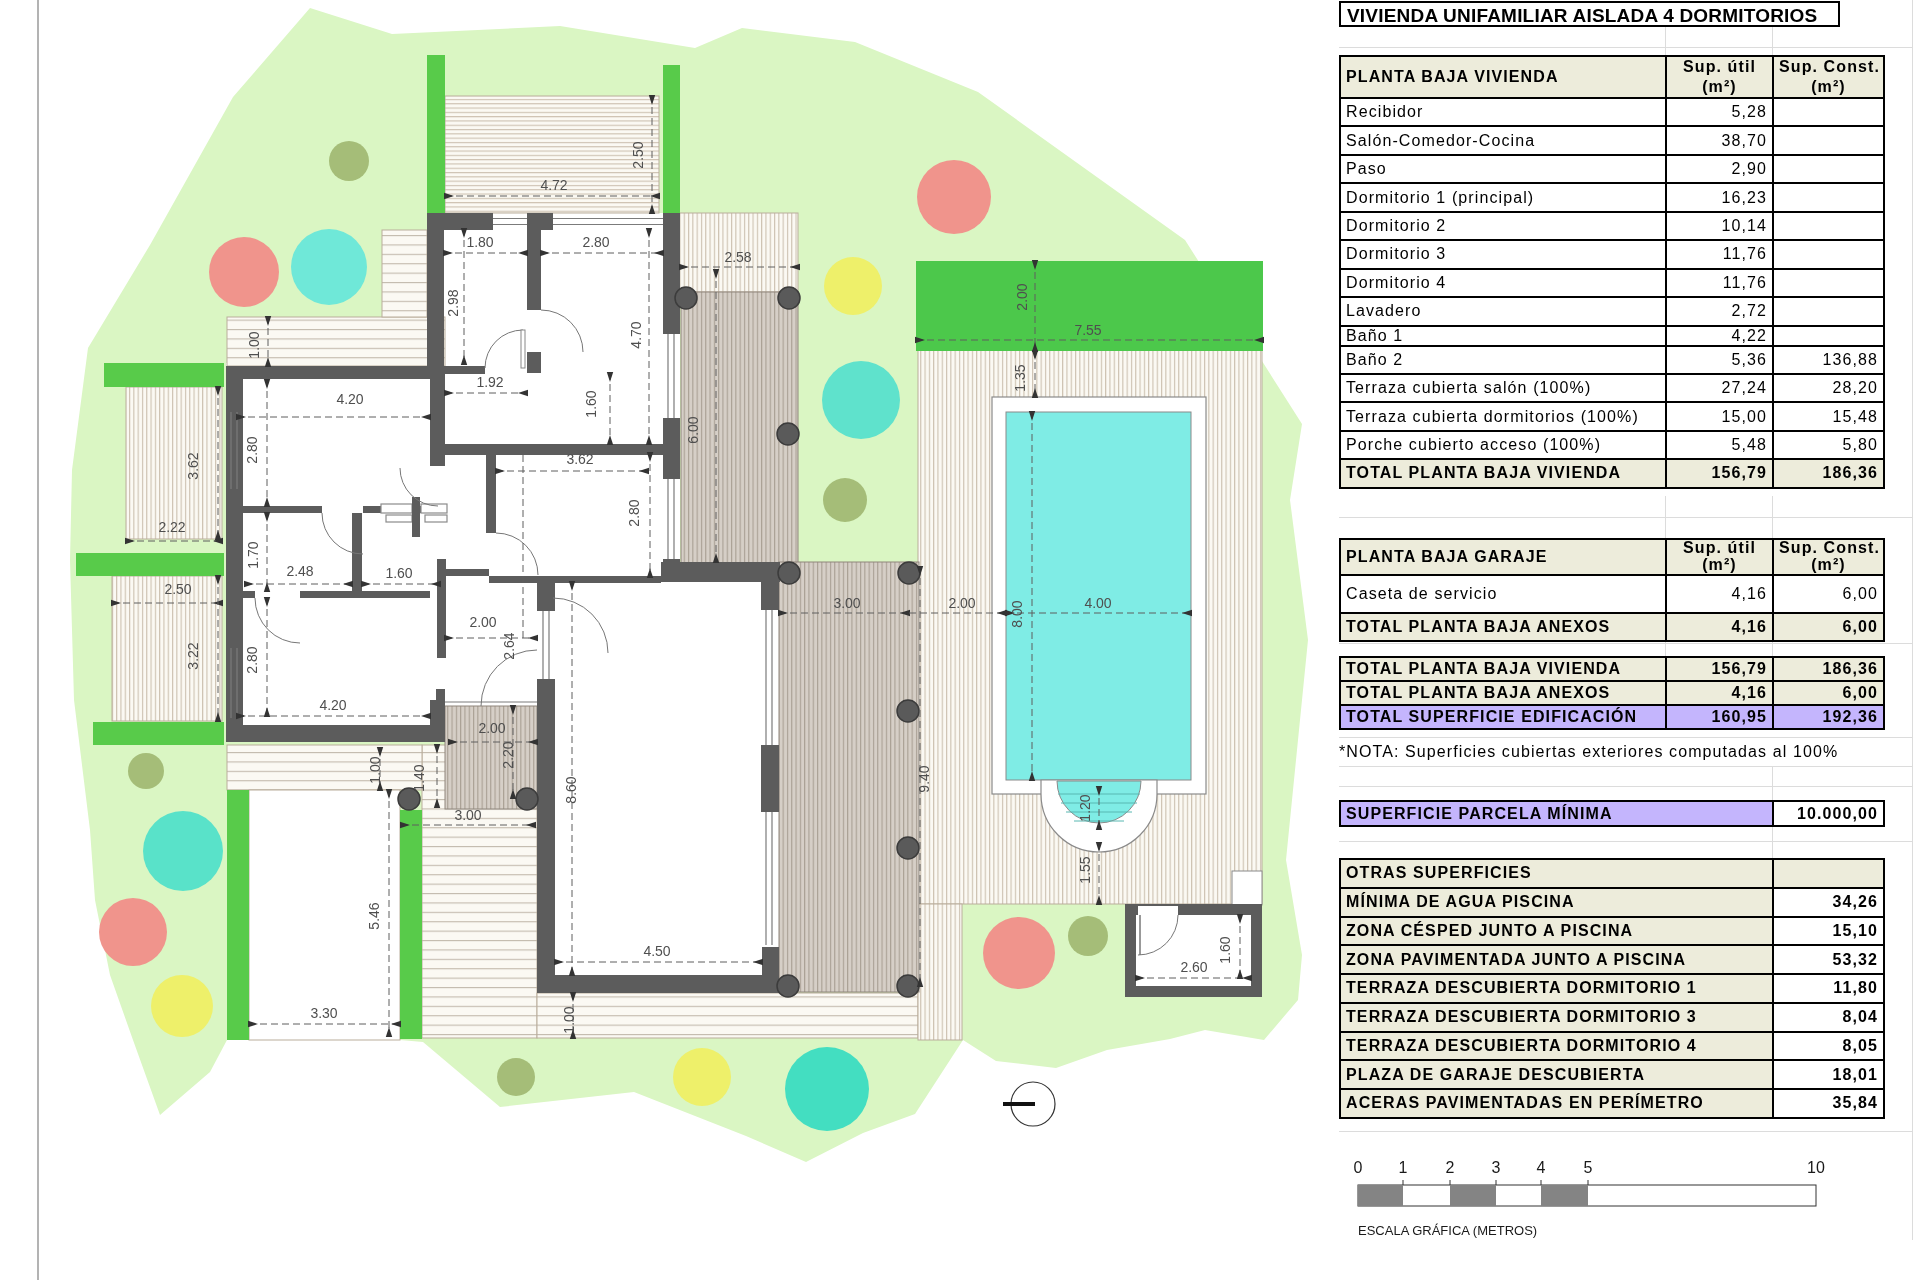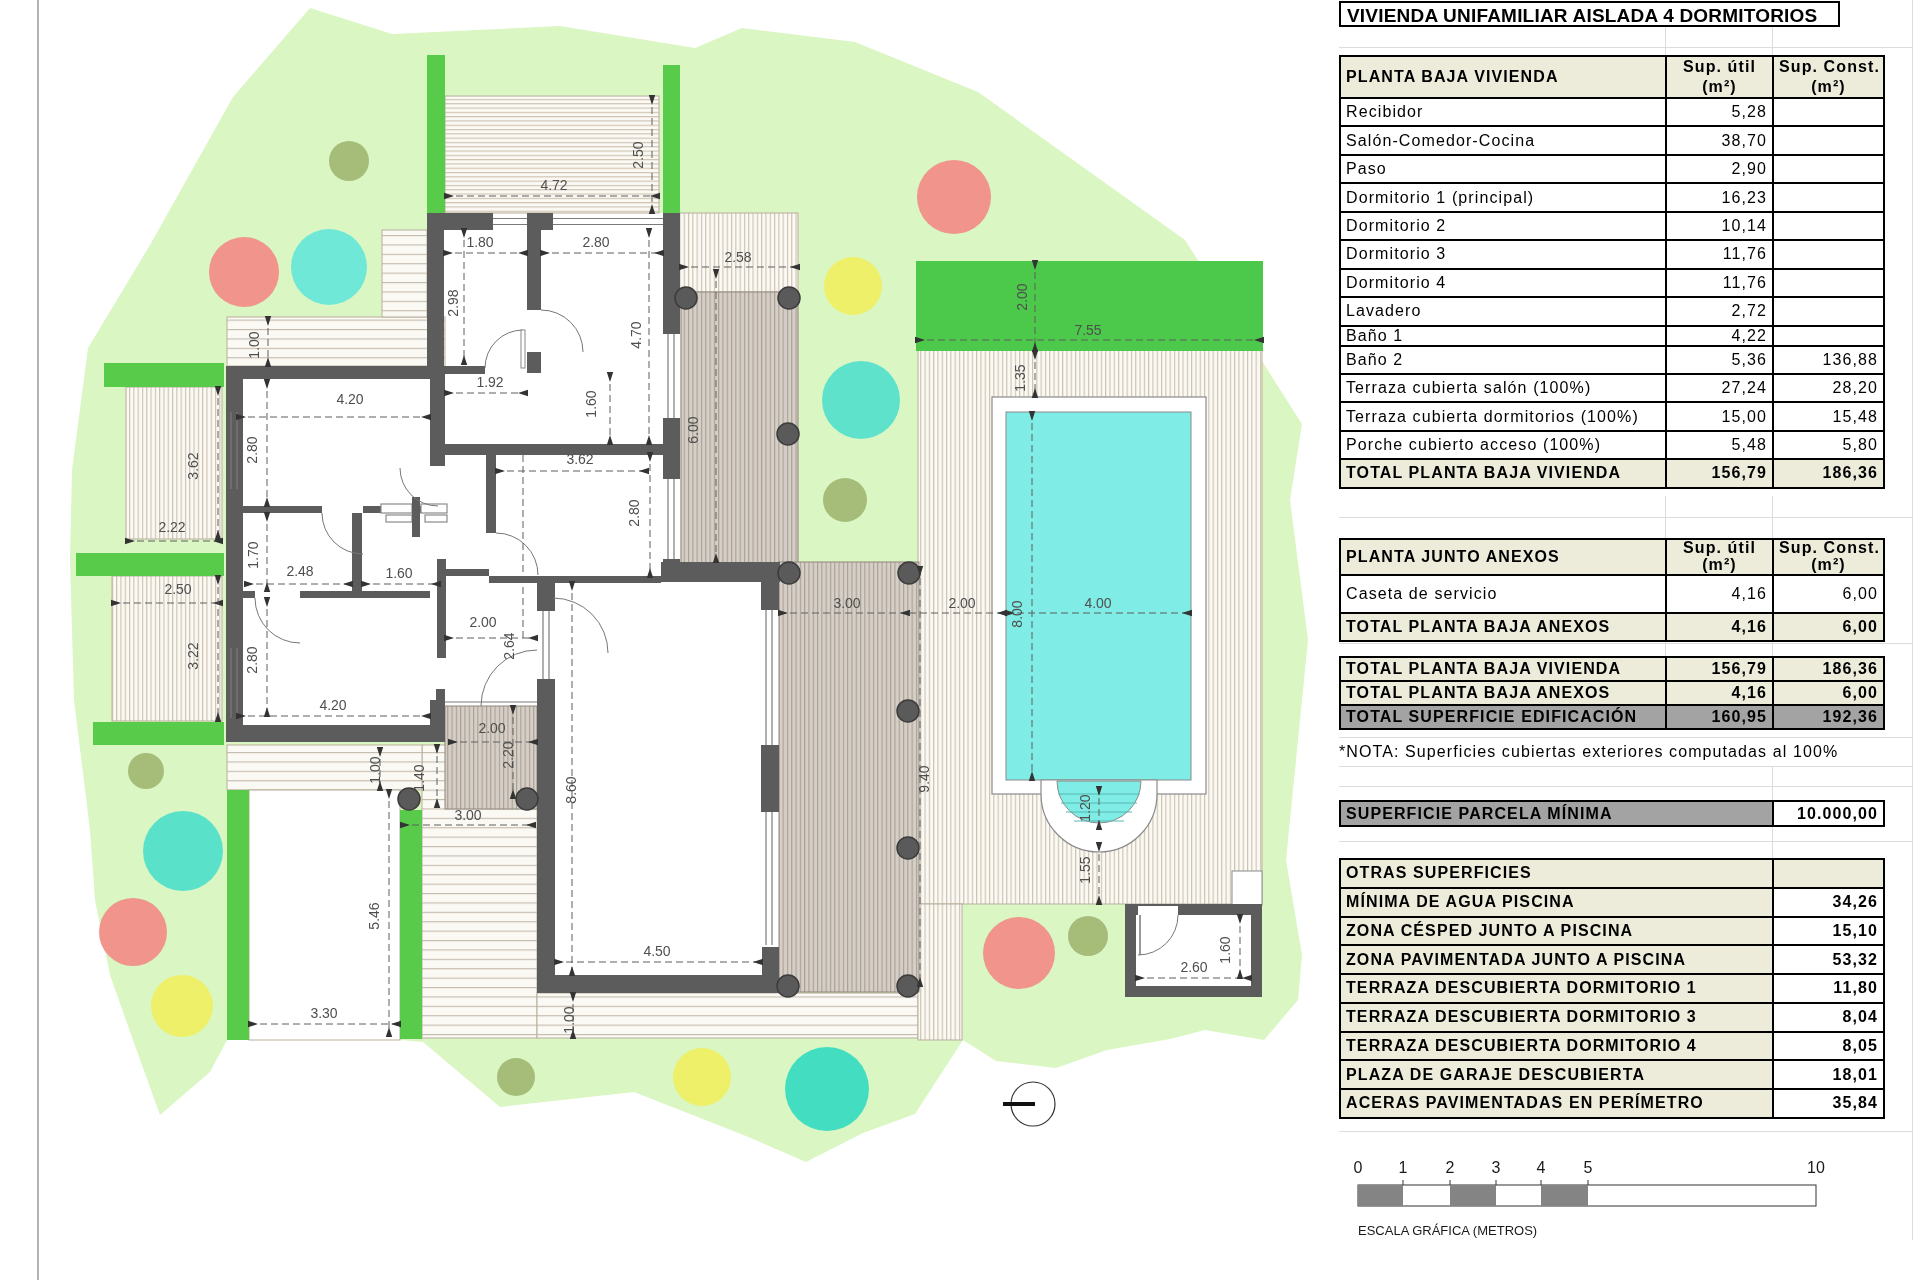--- a/index.html
+++ b/index.html
@@ -4,21 +4,21 @@
 <style>
 html,body{margin:0;padding:0;background:#ffffff;width:1920px;height:1280px;overflow:hidden;}
 *{box-sizing:border-box;}
 body{font-family:"Liberation Sans", sans-serif;}
 #plan{position:absolute;left:0;top:0;}
 #panel{position:absolute;left:1339px;top:0;width:581px;font-family:"Liberation Sans", sans-serif;color:#000;}
 .tbl{position:absolute;border:2px solid #000;border-collapse:collapse;table-layout:fixed;}
 .tbl td{border:2px solid #000;padding:0 5px;font-size:16px;letter-spacing:1.1px;overflow:hidden;white-space:nowrap;}
 .num{text-align:right;}
 .beige{background:#edecdb;}
-.blue{background:#a3a3a3;}
+.blue{background:#c4b5fd;}
 .b{font-weight:bold;}
 .hdr{font-size:15px;font-weight:bold;text-align:center;line-height:1.25;}
 .gl{position:absolute;background:#dcdcdc;}
 </style>
 </head>
 <body>
 <svg id="plan" width="1920" height="1280" viewBox="0 0 1920 1280">
 <defs>
 <pattern id="ph" patternUnits="userSpaceOnUse" width="10" height="4.3">
   <rect width="10" height="4.3" fill="#fbf9f3"></rect>
@@ -425,21 +425,21 @@
     </table>
 
 <table class="tbl" style="left:0;top:538px;width:544px;">
 <colgroup>
         <col style="width:326px">
         <col style="width:107px">
         <col style="width:111px">
       </colgroup>
 <tbody>
         <tr style="height:33px;">
-          <td class="beige b" style="font-size:16px;">PLANTA JUNTO ANEXOS</td>
+          <td class="beige b" style="font-size:16px;">PLANTA BAJA GARAJE</td>
           <td class="beige hdr" style="line-height:1.05;">Sup. útil<br>(m²)</td>
           <td class="beige hdr" style="line-height:1.05;">Sup. Const.<br>(m²)</td>
         </tr>
 <tr style="height:38px;">
           <td>Caseta de servicio</td>
           <td class="num">4,16</td>
           <td class="num">6,00</td>
         </tr>
 <tr style="height:28px;">
           <td class="beige b">TOTAL PLANTA BAJA ANEXOS</td>

